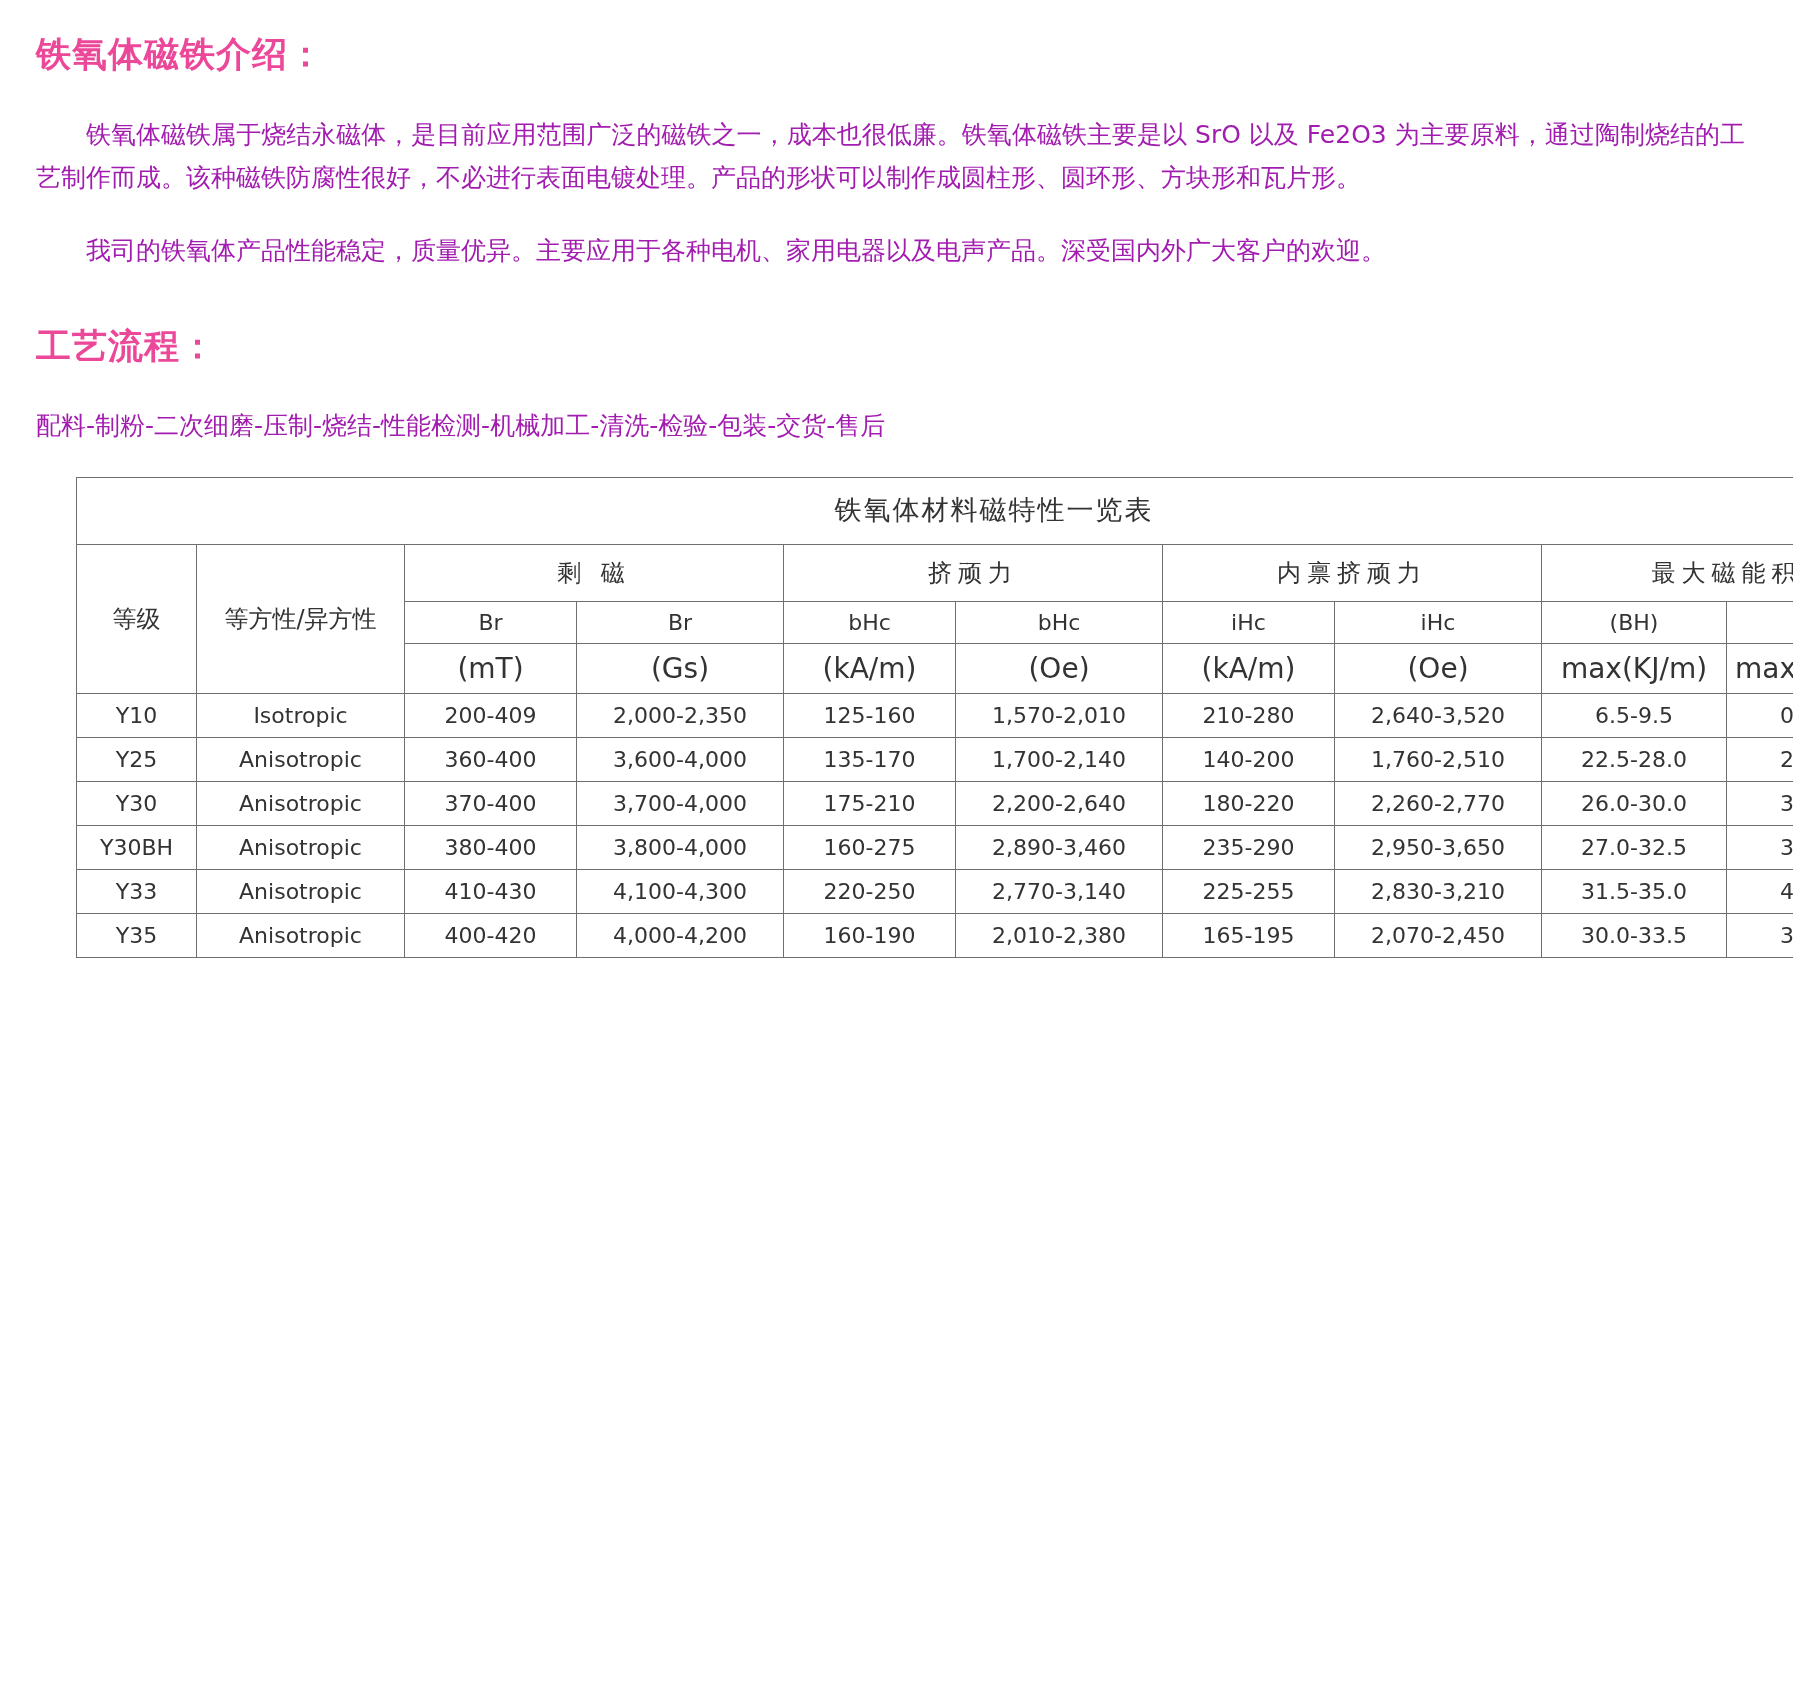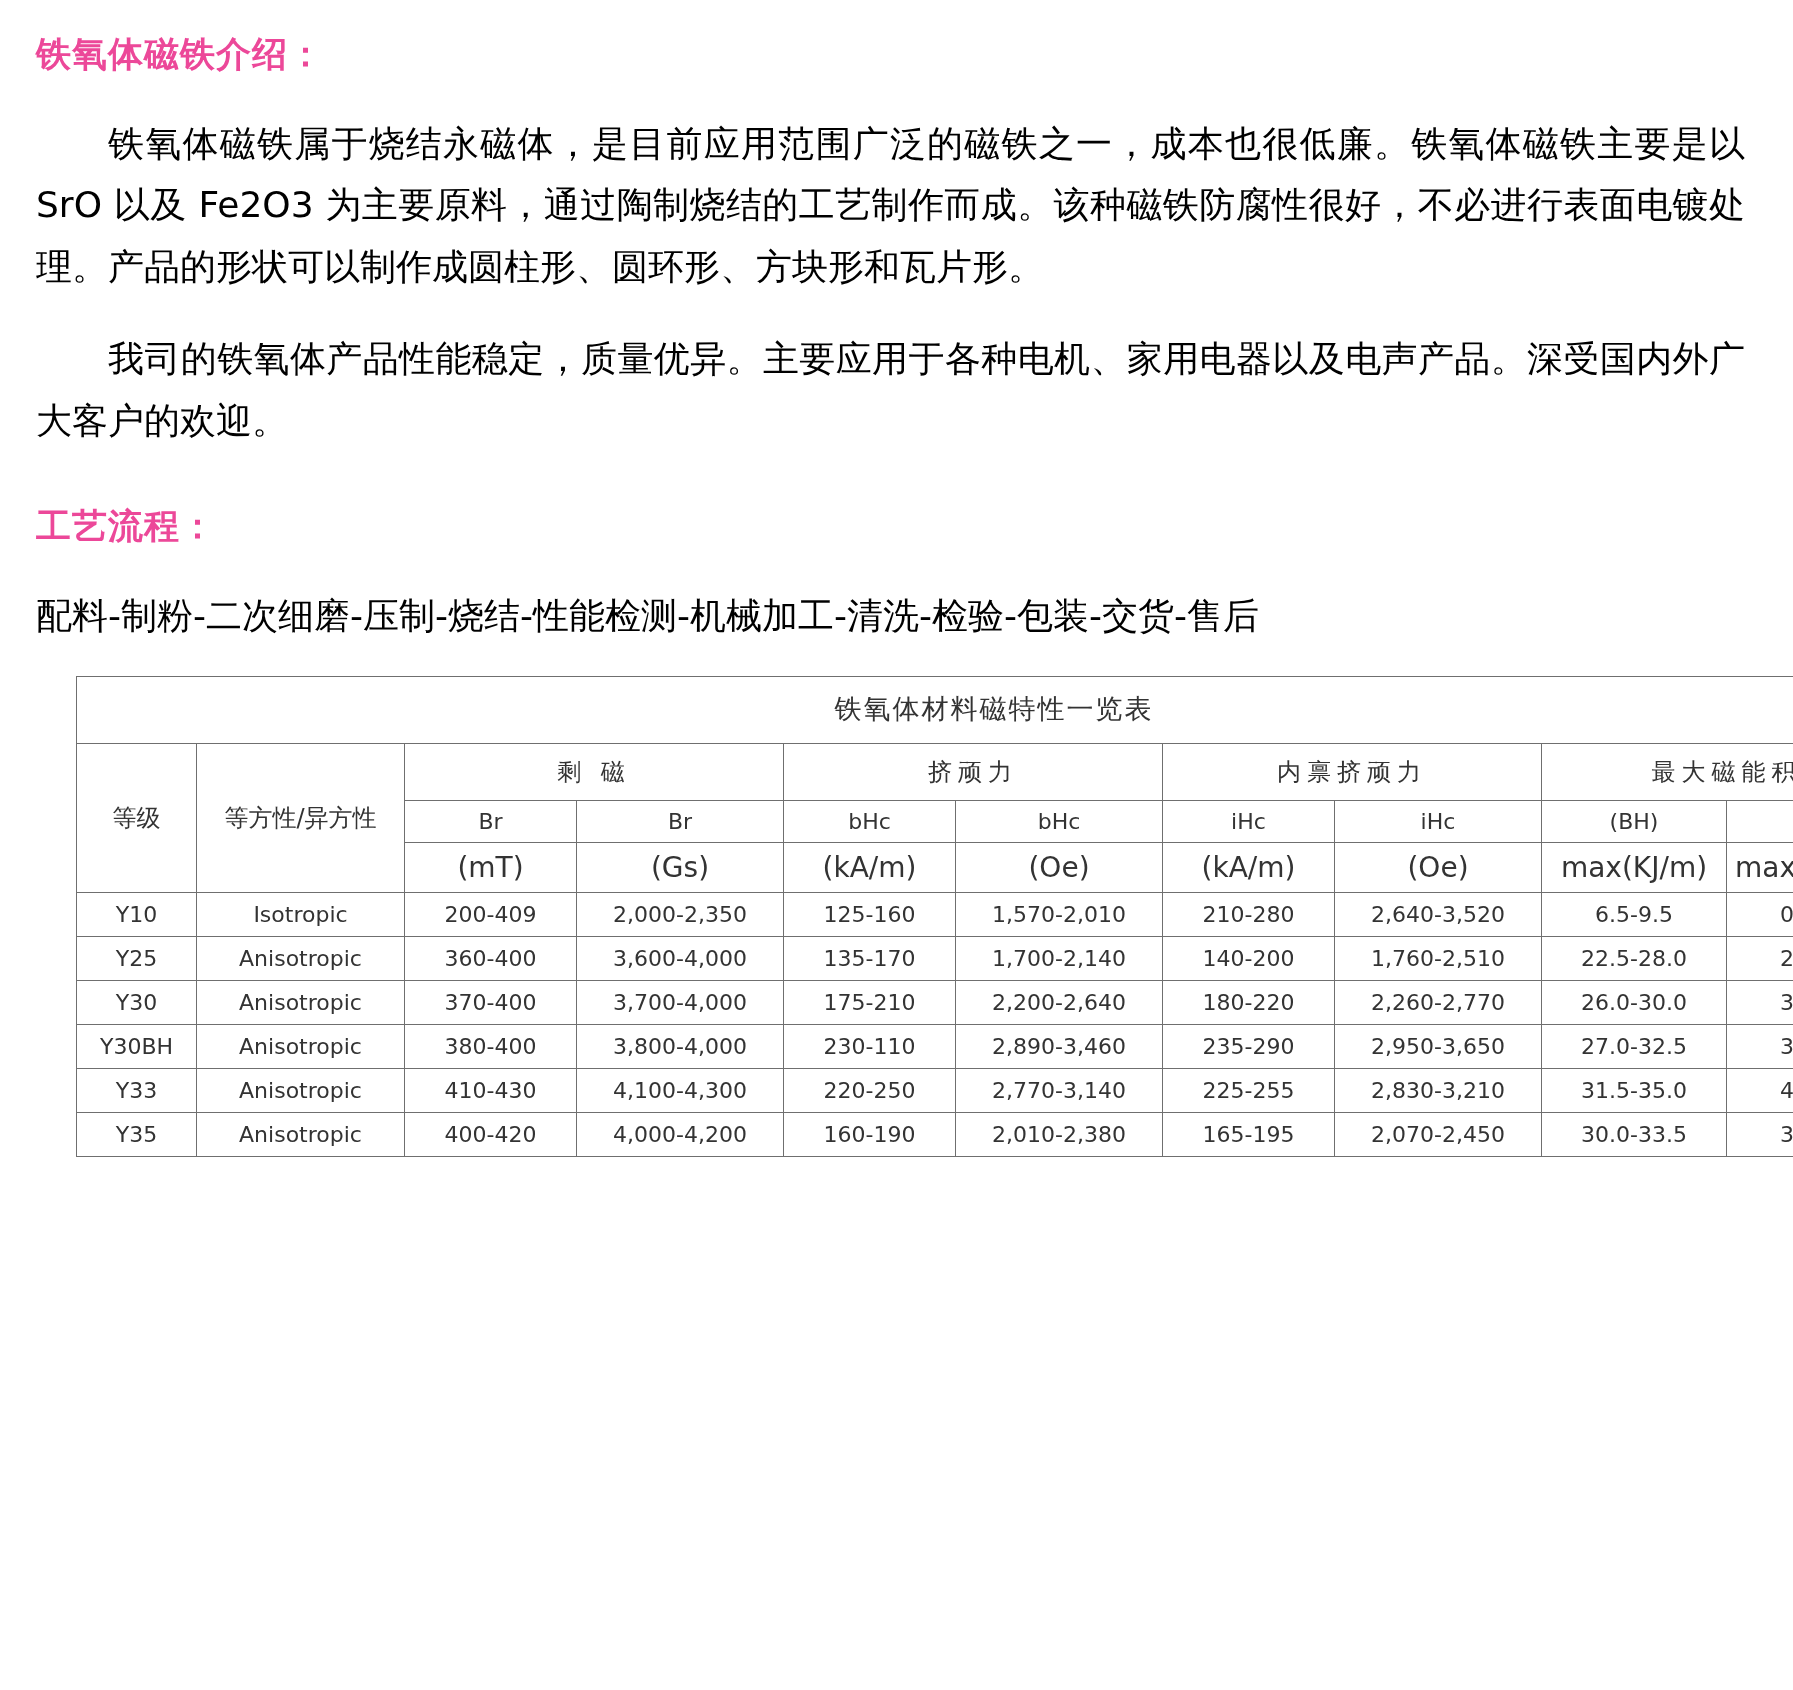--- a/index.html
+++ b/index.html
@@ -20,23 +20,23 @@
   }
   .section-heading {
     font-size: 35px;
     font-weight: bold;
     color: #ec4899;
     letter-spacing: 1px;
     margin: 0 0 10px 0;
     line-height: 1.5;
   }
   .body-para {
-    font-size: 36px;
+    font-size: 25px;
     line-height: 1.72;
-    color: #000000;
+    color: #a21caf;
     margin: 0 12px 8px 0;
     text-align: justify;
     text-justify: inter-ideograph;
   }
   .indent {
     text-indent: 2em;
   }
   .spacer-sm { height: 22px; }
   .spacer-md { height: 40px; }
 
@@ -196,21 +196,21 @@
           <td class="data-cell">180-220</td>
           <td class="data-cell">2,260-2,770</td>
           <td class="data-cell">26.0-30.0</td>
           <td class="data-cell">3.3-3.8</td>
         </tr>
         <tr>
           <td class="data-cell">Y30BH</td>
           <td class="data-cell">Anisotropic</td>
           <td class="data-cell">380-400</td>
           <td class="data-cell">3,800-4,000</td>
-          <td class="data-cell">230-110</td>
+          <td class="data-cell">160-275</td>
           <td class="data-cell">2,890-3,460</td>
           <td class="data-cell">235-290</td>
           <td class="data-cell">2,950-3,650</td>
           <td class="data-cell">27.0-32.5</td>
           <td class="data-cell">3.4-4.1</td>
         </tr>
         <tr>
           <td class="data-cell">Y33</td>
           <td class="data-cell">Anisotropic</td>
           <td class="data-cell">410-430</td>

